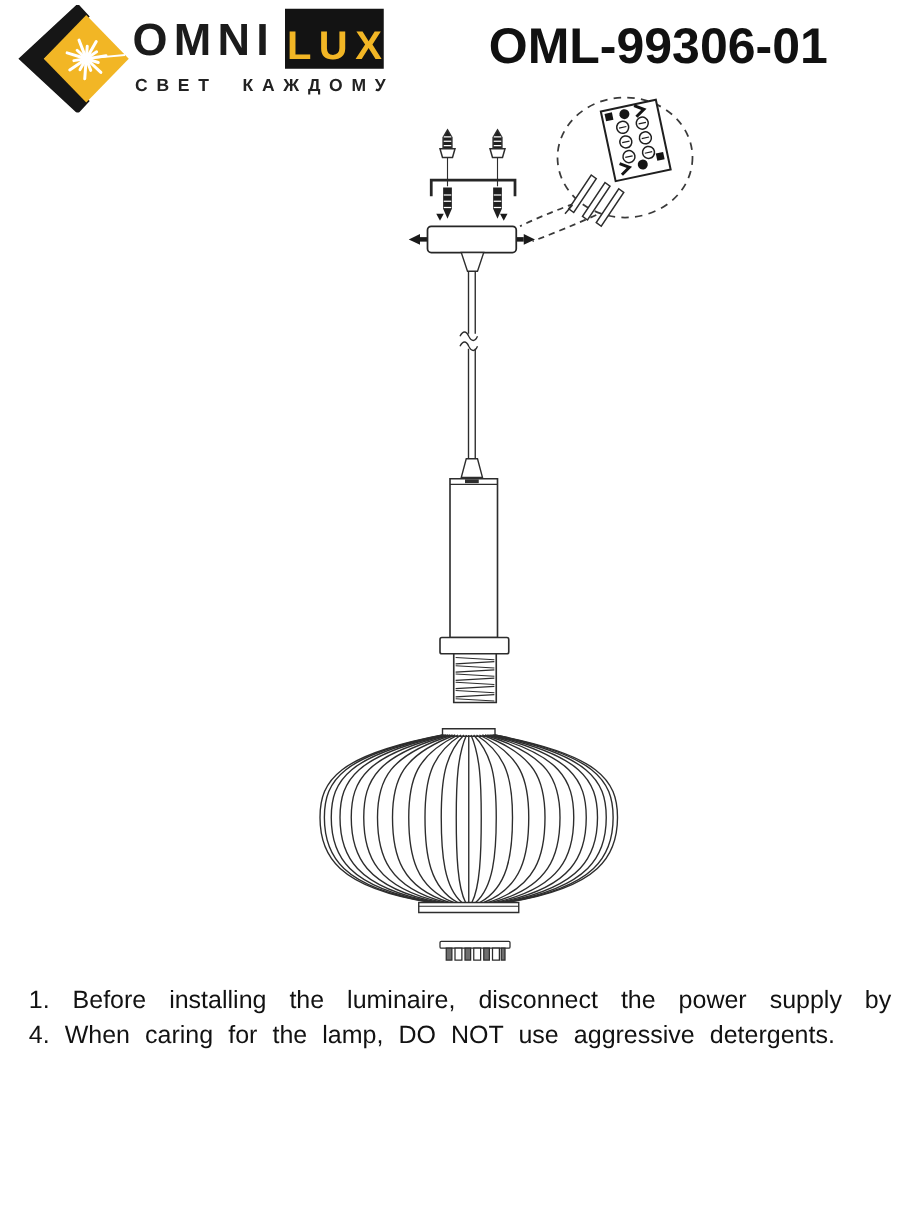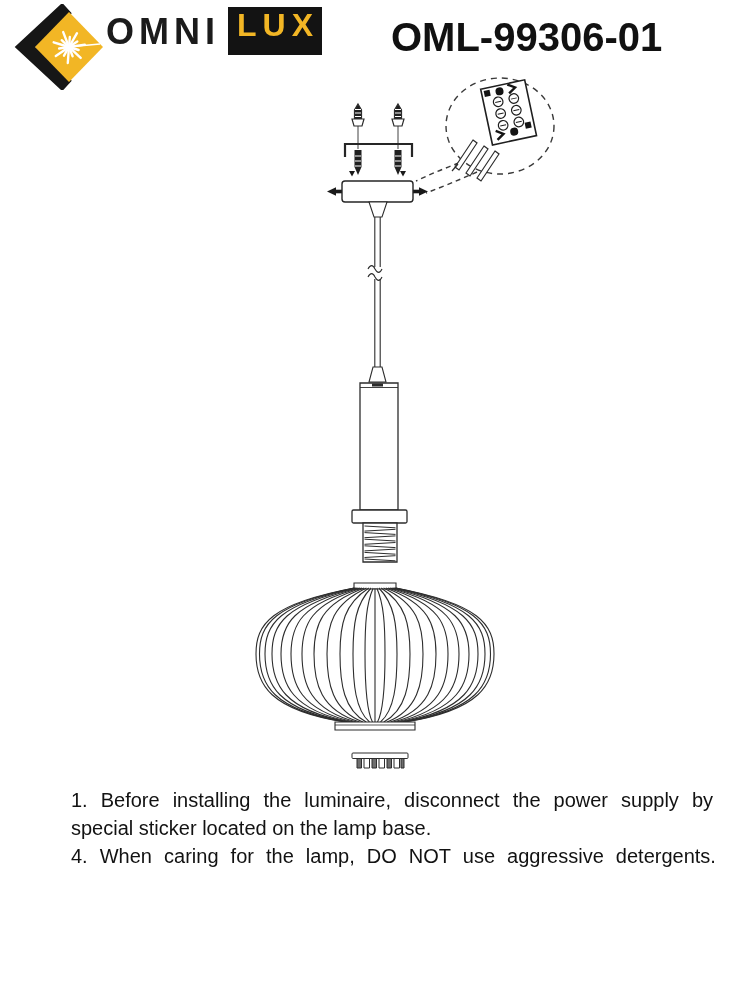--- a/index.html
+++ b/index.html
@@ -12,22 +12,22 @@
     color:#141414;
     overflow:hidden;
   }
   
   .logo-mark{position:absolute;left:12px;top:4px;}
   .brand-omni{
     position:absolute;left:106px;top:11px;
     font-size:36px;font-weight:700;letter-spacing:5px;color:#1b1b1b;
   }
   .brand-lux-box{
-    position:absolute;left:228px;top:7px;width:94px;height:48px;
-    background:#131313;display:flex;align-items:flex-start;justify-content:center;
+    position:absolute;left:228px;top:7px;width:79px;height:48px;
+    background:#131313;display:flex;align-items:flex-end;justify-content:center;
   }
   .brand-lux-box span{
     font-size:32px;font-weight:700;letter-spacing:6px;color:#F2B625;
     padding-left:6px; 
   }
   .brand-tagline{
     position:absolute;left:108px;top:60px;
     font-size:14px;font-weight:700;letter-spacing:7px;word-spacing:9px;color:#222;
   }
   .model-number{
@@ -38,21 +38,21 @@
   .diagram{position:absolute;left:0;top:0;width:736px;height:984px;}
   .diagram path,.diagram rect,.diagram line,.diagram ellipse,.diagram polyline{vector-effect:non-scaling-stroke;}
   #ribs path{fill:none;stroke:#2d2d2d;stroke-width:1.1;}
   #threads line{stroke:#2d2d2d;stroke-width:1;}
   #rays line{stroke:#ffffff;stroke-width:2.4;stroke-linecap:round;}
   
   .instructions{
     position:absolute;left:23px;right:23px;top:786px;
     font-size:20px;line-height:28px;color:#121212;
   }
-  .line{height:28px;white-space:nowrap;margin-left:48px;}
+  .line{height:28px;white-space:nowrap;}
   .stretch{text-align:justify;text-align-last:justify;white-space:normal;}
   .wide-gap{word-spacing:6.5px;}
 </style>
 </head>
 <body>
 
 <div class="page">
 
   <svg class="logo-mark" width="94" height="86" viewBox="0 0 94 86">
     <polyline points="55,4 13,43 55,82" fill="none" stroke="#161616" stroke-width="14"></polyline>
@@ -74,20 +74,21 @@
         <line x1="60.5" y1="42.5" x2="72.8" y2="40.6"></line>
       </g>
     <line x1="61" y1="42.5" x2="88" y2="40" stroke="#ffffff" stroke-width="1.6"></line>
     <circle cx="57" cy="43" r="3.2" fill="#ffffff"></circle>
   </svg>
 
   <div class="brand-omni">OMNI</div>
   <div class="brand-lux-box">
     <span>LUX</span>
   </div>
+  <div class="brand-tagline">СВЕТ КАЖДОМУ</div>
 
   <div class="model-number">OML-99306-01</div>
 
   <svg class="diagram" width="736" height="984" viewBox="0 0 736 984">
 
     <g stroke="#2d2d2d" stroke-width="1.2">
       <g>
         <polygon points="358,104 361.5,110 361.5,119 354.5,119 354.5,110" fill="#1f1f1f"></polygon>
         <line x1="355" y1="109.5" x2="361" y2="109.5" stroke="#fff" stroke-width="1"></line>
         <line x1="355" y1="113" x2="361" y2="113" stroke="#fff" stroke-width="1"></line>
@@ -243,17 +244,16 @@
         <path d="M473,140 L477,143 L459,170 L455,167 Z"></path>
         <path d="M484,146 L488,149 L470,176 L466,173 Z"></path>
         <path d="M495,151 L499,154 L481,181 L477,178 Z"></path>
         <line x1="458" y1="164" x2="452" y2="171"></line>
       </g>
     </g>
   </svg>
 
   <div class="instructions">
     <div class="line stretch">1. Before installing the luminaire, disconnect the power supply by</div>
-    <div class="line">special sticker located on the lamp base.</div>
     <div class="line wide-gap">4. When caring for the lamp, DO NOT use aggressive detergents.</div>
   </div>
 
 </div>
 
 </body></html>

